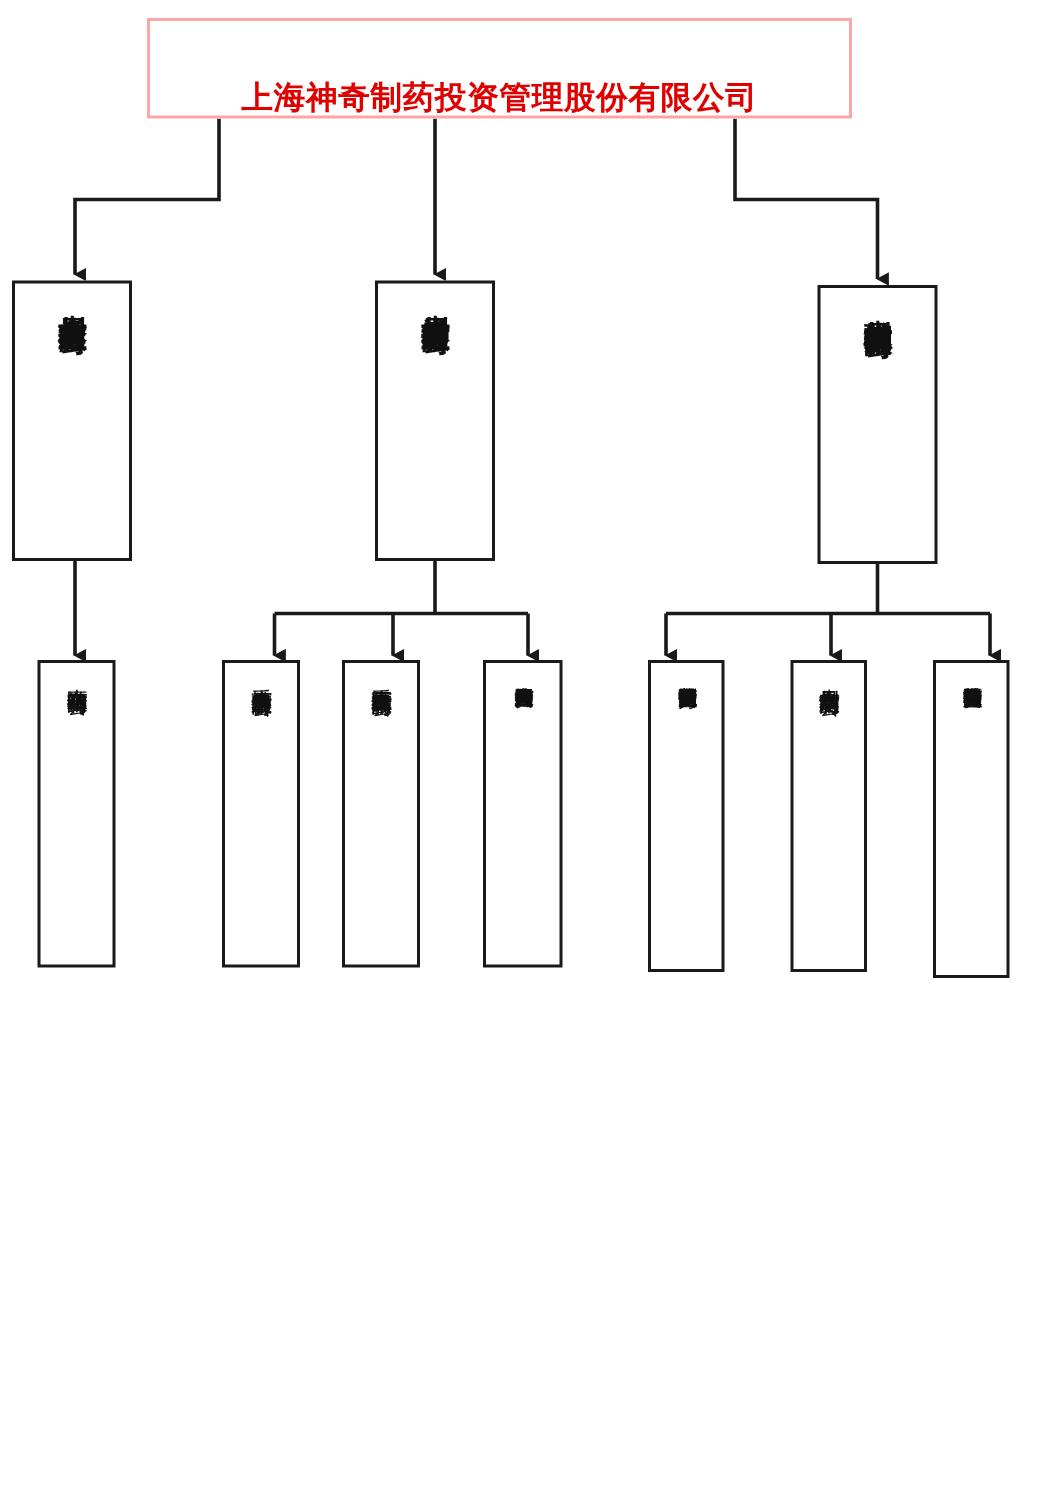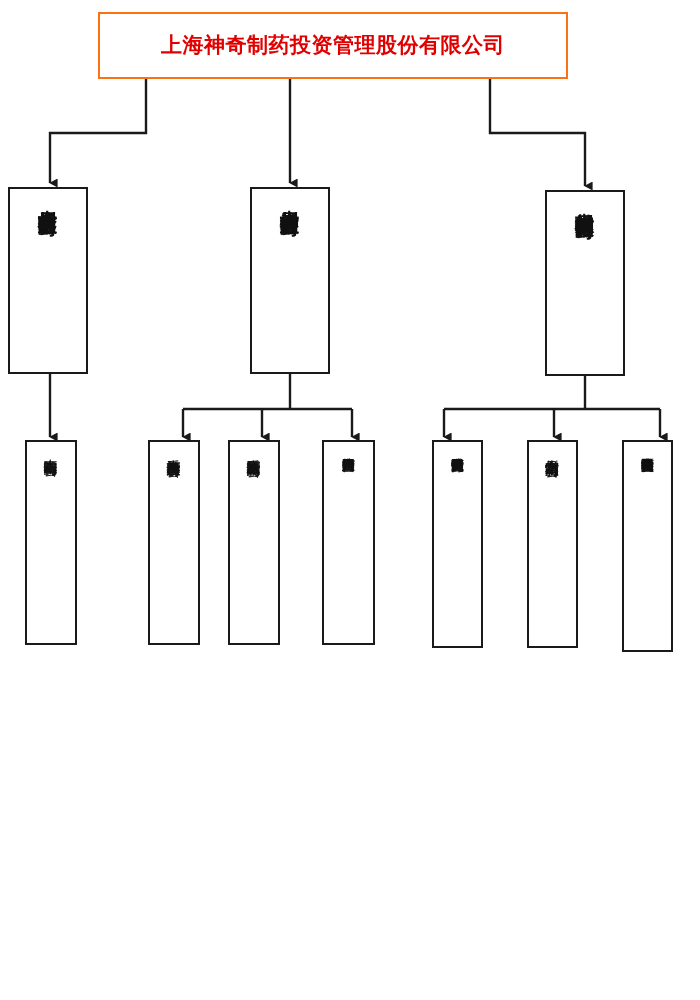--- a/index.html
+++ b/index.html
@@ -39,22 +39,22 @@
     border: 2px solid #1a1a1a;
     z-index: 2;
     display: flex;
     align-items: flex-start;
     justify-content: center;
     overflow: hidden;
   }
 
   
   .node-root {
-    border: 2px solid #f97316;
-    align-items: center;
+    border: 2px solid #fca5a5;
+    align-items: flex-end;
   }
   .node-root .label {
     writing-mode: horizontal-tb;
     color: #e00000;
     font-weight: bold;
     font-size: 21px;
     letter-spacing: 0.5px;
     line-height: 1.1;
     white-space: nowrap;
     text-align: center;

